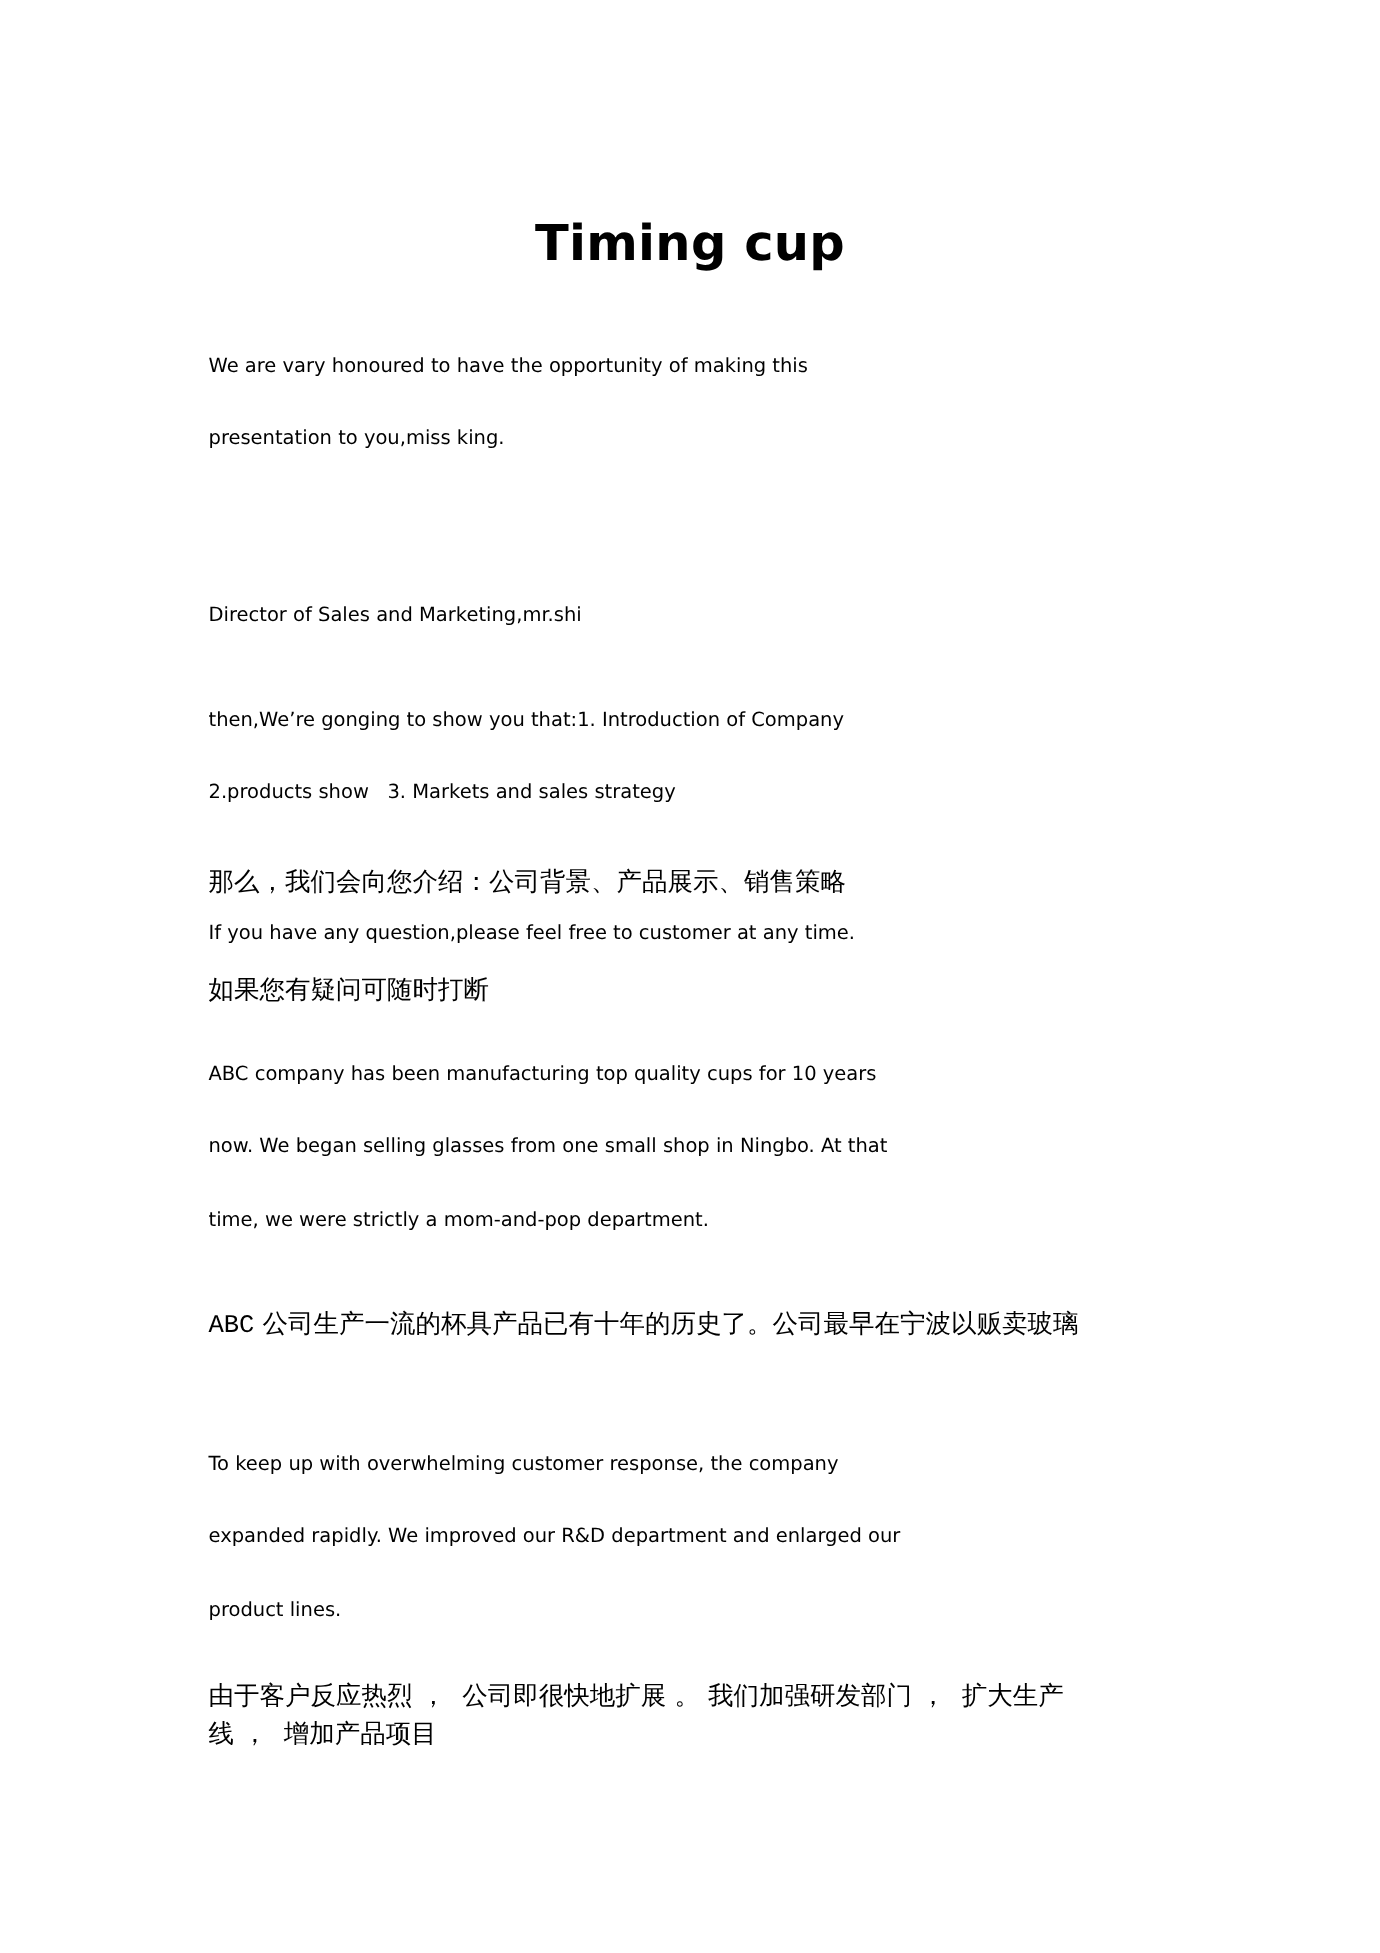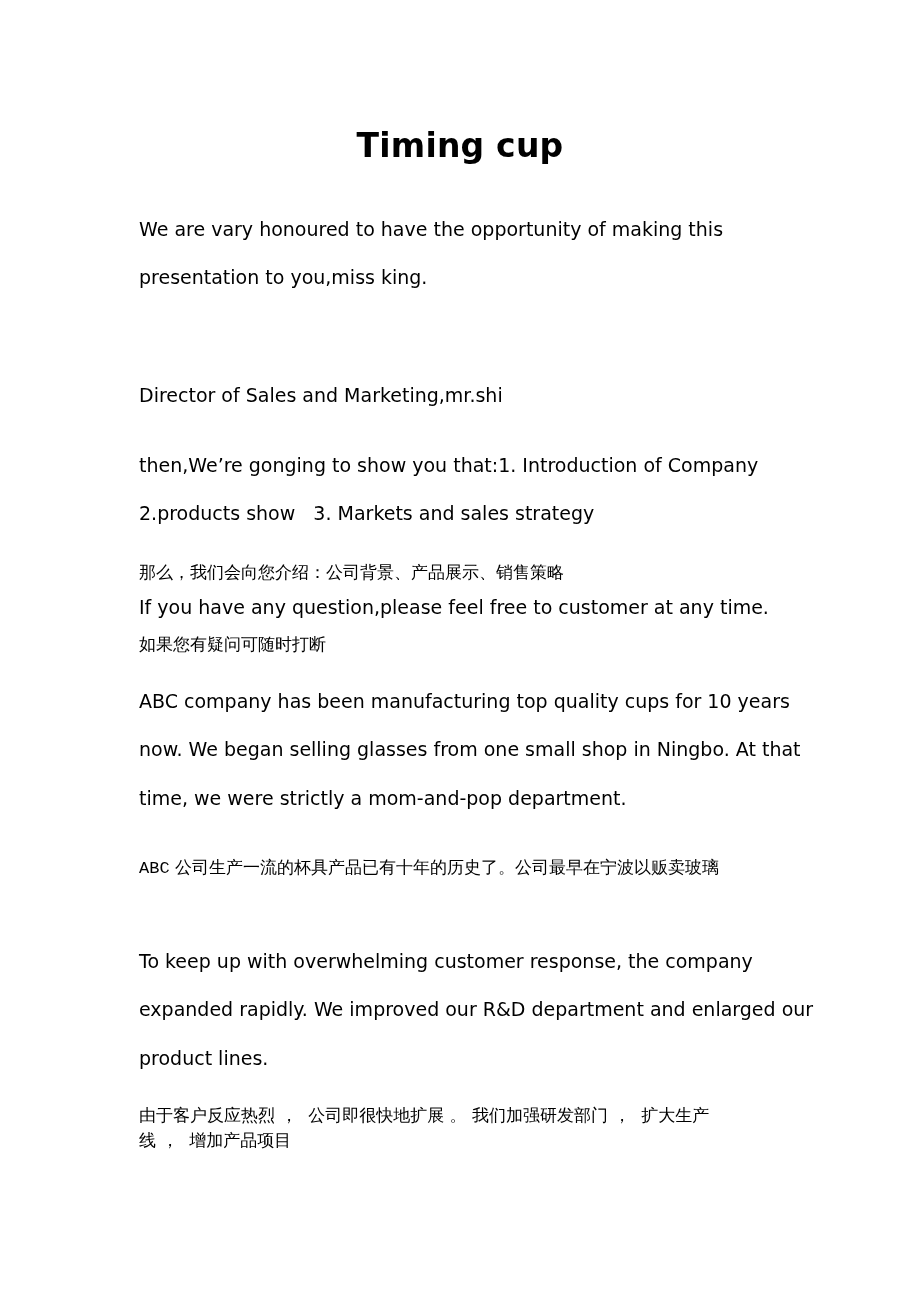--- a/index.html
+++ b/index.html
@@ -10,39 +10,39 @@
     body {
       width: 920px;
       height: 1302px;
       position: relative;
       overflow: hidden;
       font-family: "DejaVu Sans", sans-serif;
       color: #000000;
     }
     .page {
       position: absolute;
-      left: 0; top: 0;
+      left: 0; top: 16px;
       width: 920px; height: 924px;
     }
     .title {
       position: absolute;
       left: 0;
       width: 920px;
       top: 124px;
       text-align: center;
       font-size: 33px;
       font-weight: bold;
       line-height: 44px;
       letter-spacing: 0.2px;
     }
     .line {
       position: absolute;
       left: 139px;
       white-space: nowrap;
-      font-size: 19px;
+      font-size: 13px;
       line-height: 22px;
     }
     .zh {
       position: absolute;
       left: 139px;
       white-space: nowrap;
       font-family: "DejaVu Serif", serif;
       font-size: 17px;
       line-height: 22px;
     }

